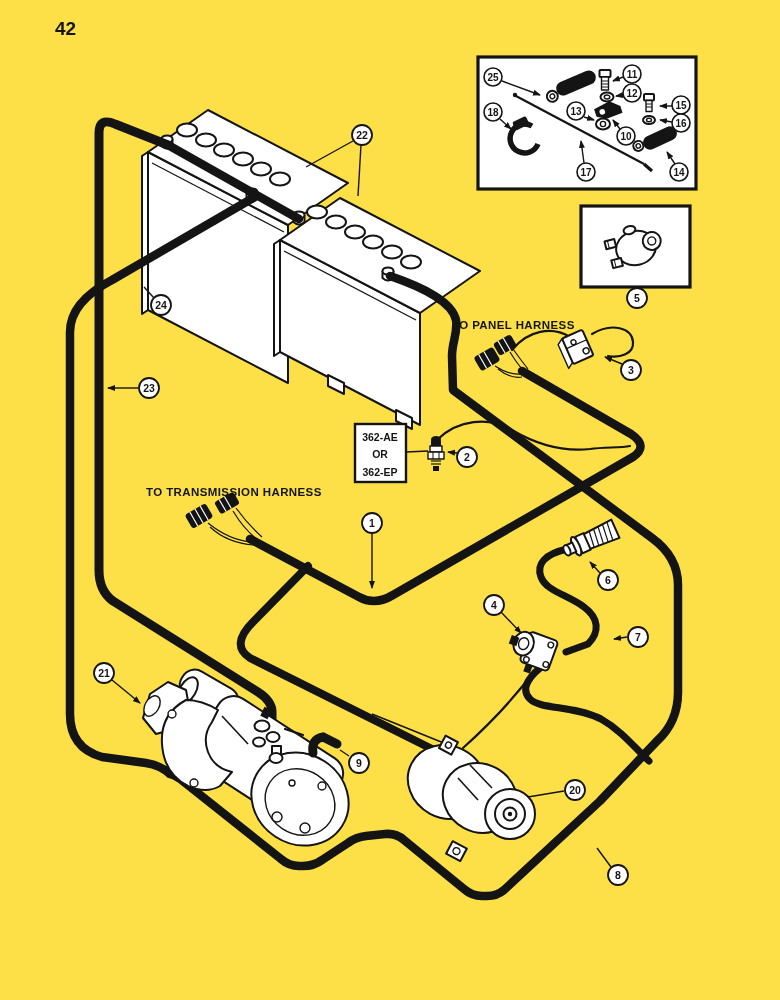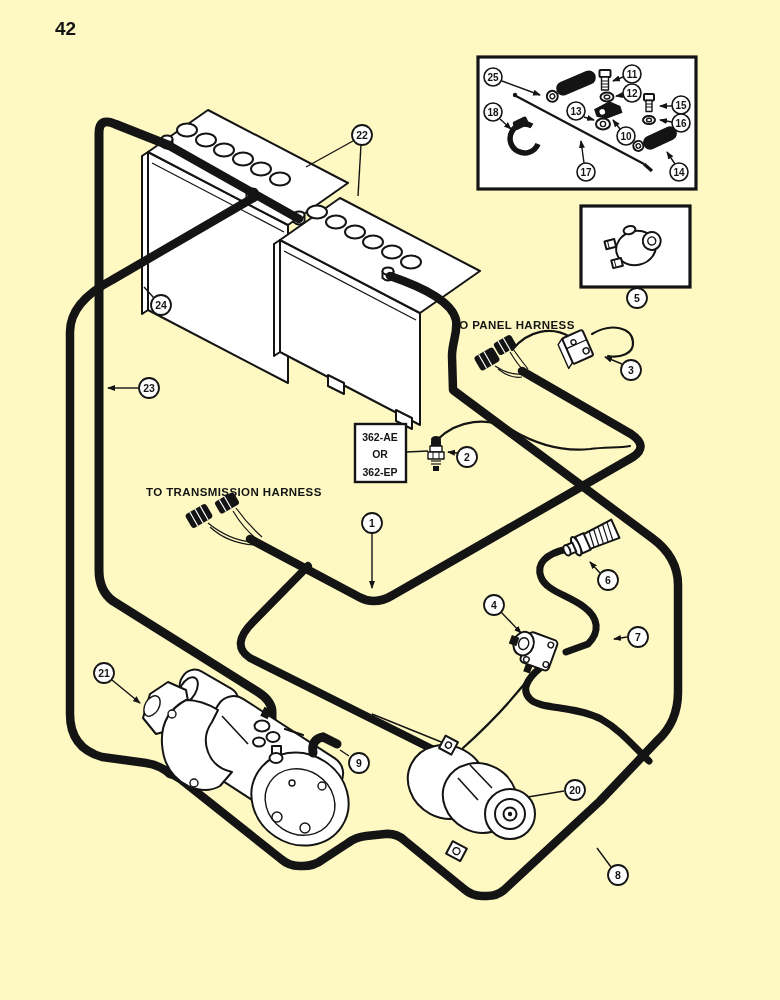--- a/index.html
+++ b/index.html
@@ -1,17 +1,17 @@
 <!DOCTYPE html>
 <html><head>
 <meta charset="utf-8">
 <style>
   html,body{margin:0;padding:0;background:#e8e8e8;}
   .page{
-    position:relative;width:780px;height:1000px;background:#fef9c3;
+    position:relative;width:780px;height:1000px;background:#fde047;
     font-family:"Liberation Sans",sans-serif;overflow:hidden;
   }
   svg{position:absolute;inset:0;}
   svg text{fill:#141414;font-family:"Liberation Sans",sans-serif;}
   .ink{stroke:#141414;fill:none;}
   .cable{stroke:#141414;fill:none;stroke-linejoin:round;stroke-linecap:round;}
   .wire{stroke:#141414;fill:none;stroke-width:2.2;stroke-linecap:round;}
   .tail{stroke:#141414;fill:none;stroke-width:1.2;}
   .part{stroke:#141414;fill:#ffffff;stroke-width:2;stroke-linejoin:round;}
   .partthin{stroke:#141414;fill:#ffffff;stroke-width:1.4;stroke-linejoin:round;}

